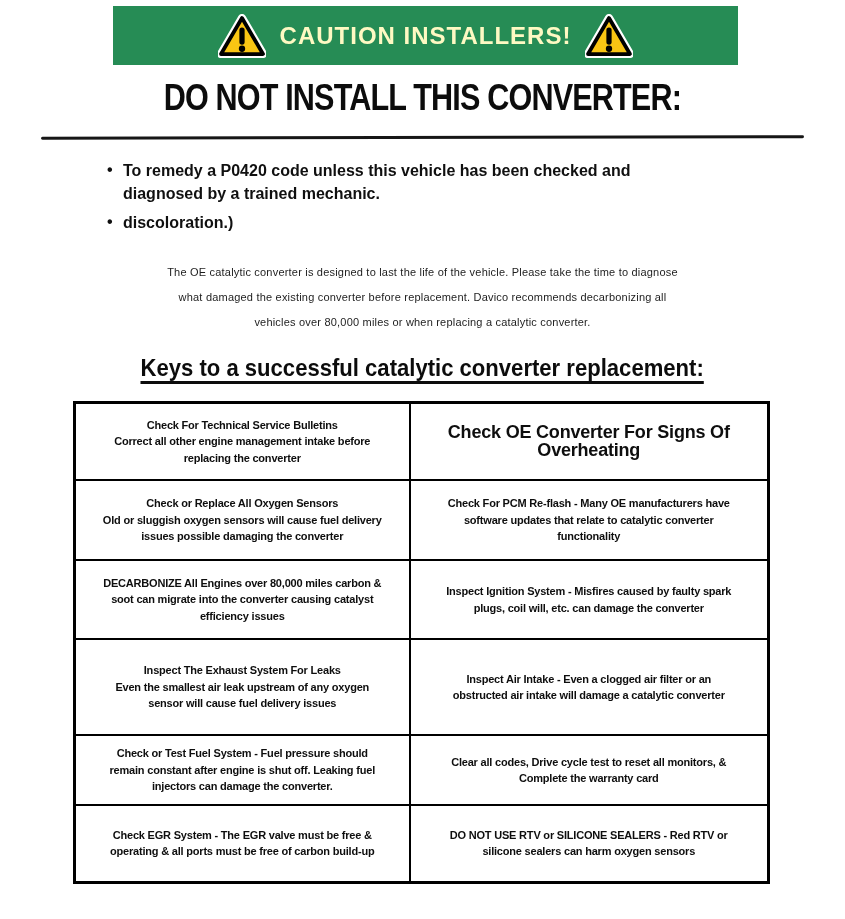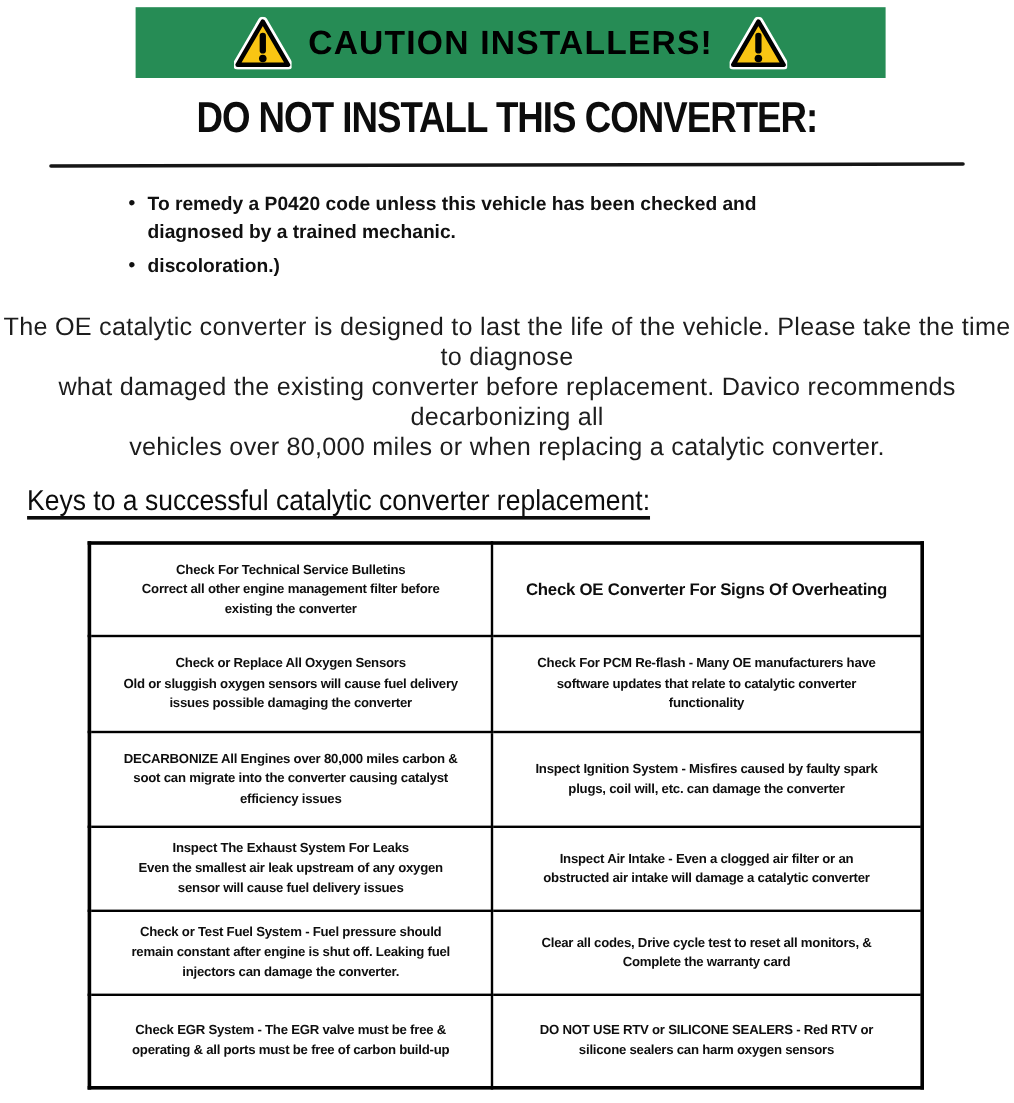--- a/index.html
+++ b/index.html
@@ -15,22 +15,22 @@
   
   .banner {
     width: 625px; height: 59px;
     margin: 6px auto 0 auto;
     transform: translateX(3px);
     background: #268C55;
     display: flex; align-items: center; justify-content: center;
     gap: 14px;
   }
   .banner-title {
-    color: #000000; font-weight: bold;
-    font-size: 28px; letter-spacing: 1px;
+    color: #fef9c3; font-weight: bold;
+    font-size: 24px; letter-spacing: 1px;
     white-space: nowrap;
   }
   .tri-icon { width: 48px; height: 44px; display: block; }
 
   
   .main-heading {
     margin: 10px 0 0 0;
     text-align: center;
     font-size: 36px; line-height: 45px;
     font-weight: bold; color: #0c0c0c;
@@ -60,29 +60,30 @@
     content: "\2022";
     position: absolute; left: 2px; top: -1px;
     font-size: 16px;
   }
 
   
   .intro {
     margin: 25px auto 0 auto;
     width: 845px;
     text-align: center;
-    font-size: 21px; line-height: 25px;
+    font-size: 11px; line-height: 25px;
     font-weight: normal; color: #1d1d1d;
     letter-spacing: 0.2px;
   }
 
   
   .keys-heading {
     margin: 19px 0 0 0;
-    font-size: 24px; font-weight: normal; color: #0c0c0c;
+    text-align: center;
+    font-size: 24px; font-weight: bold; color: #0c0c0c;
     white-space: nowrap;
   }
   .keys-heading > span {
     display: inline-block; transform: scaleX(0.92);
     text-decoration: underline;
     text-decoration-thickness: 2.5px;
     text-underline-offset: 5px;
   }
 
   
@@ -101,24 +102,24 @@
     font-size: 11px; line-height: 16.5px;
     letter-spacing: -0.2px;
     padding: 2px 8px;
     color: #0e0e0e;
   }
   .col-left  { width: 335px; }
   .col-right { width: 359px; }
   .checklist tr:nth-child(1) { height: 78px; }
   .checklist tr:nth-child(2) { height: 80px; }
   .checklist tr:nth-child(3) { height: 79px; }
-  .checklist tr:nth-child(4) { height: 70px; padding-left: 12px; }
+  .checklist tr:nth-child(4) { height: 96px; padding-left: 12px; }
   .checklist tr:nth-child(5) { height: 70px; }
   .checklist tr:nth-child(6) { height: 77px; }
-  .checklist td.big { font-size: 14px; line-height: 18px; }
+  .checklist td.big { font-size: 18px; line-height: 18px; }
 </style>
 </head>
 <body>
 
 <div class="banner">
   <svg class="tri-icon" viewBox="0 0 64 58" aria-hidden="true">
     <polygon points="32,5 60,53 4,53" fill="none" stroke="#ffffff" stroke-width="11" stroke-linejoin="round"></polygon>
     <polygon points="32,5 60,53 4,53" fill="#F9C513" stroke="#000000" stroke-width="5" stroke-linejoin="round"></polygon>
     <line x1="32" y1="21" x2="32" y2="37" stroke="#000000" stroke-width="7" stroke-linecap="round"></line>
     <circle cx="32" cy="46" r="4.2" fill="#000000"></circle>
@@ -160,22 +161,22 @@
 
 <table class="checklist">
   <colgroup>
       <col class="col-left">
       <col class="col-right">
     </colgroup>
   <tbody>
     <tr>
       <td>
           <div>Check For Technical Service Bulletins</div>
-          <div>Correct all other engine management filter before</div>
-          <div>existing the converter</div>
+          <div>Correct all other engine management intake before</div>
+          <div>replacing the converter</div>
         </td>
       <td class="big">
           <div>Check OE Converter For Signs Of Overheating</div>
         </td>
     </tr>
     <tr>
       <td>
           <div>Check or Replace All Oxygen Sensors</div>
           <div>Old or sluggish oxygen sensors will cause fuel delivery</div>
           <div>issues possible damaging the converter</div>

